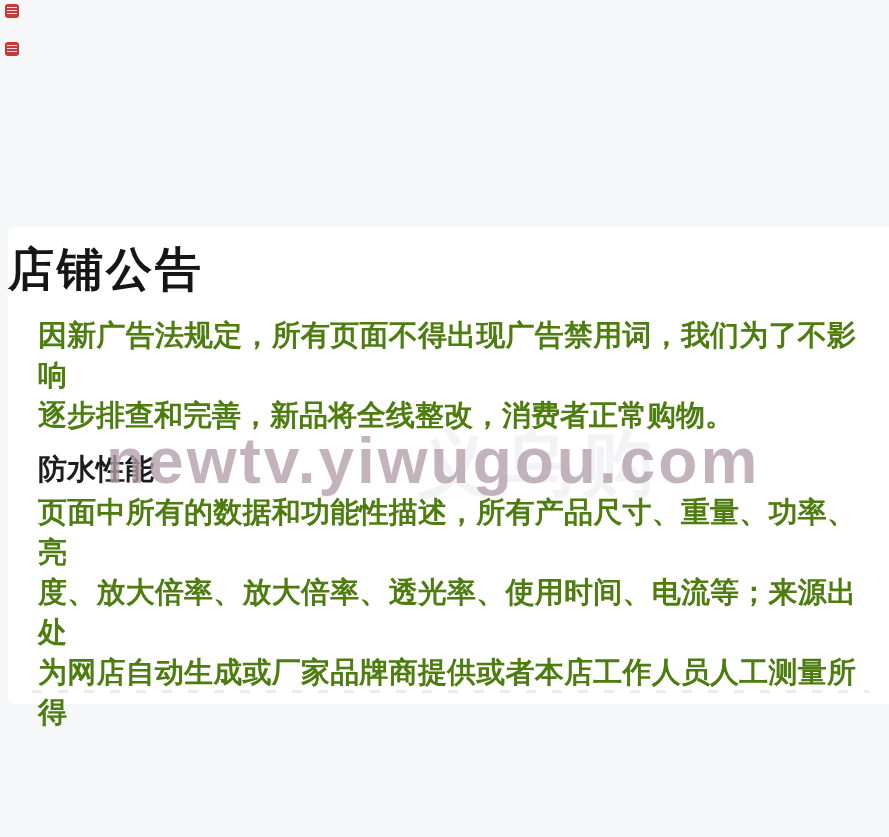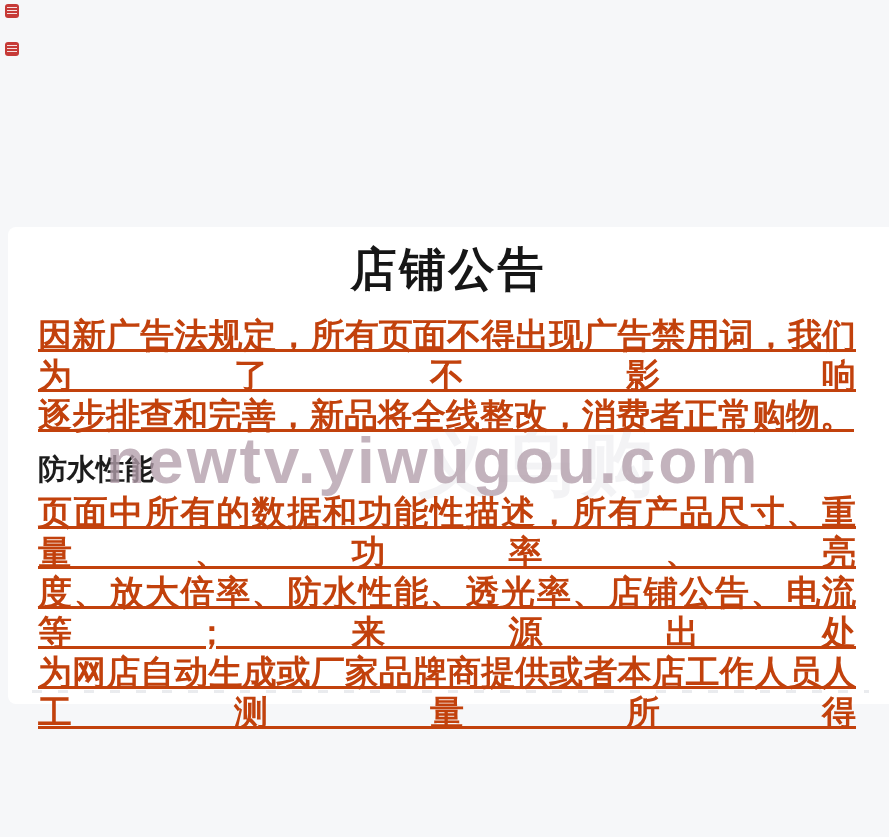--- a/index.html
+++ b/index.html
@@ -16,32 +16,31 @@
     position: absolute;
     left: 8px;
     top: 227px;
     right: 0;
     height: 477px;
     background: #ffffff;
     border-radius: 8px 0 0 8px;
   }
   .title {
     margin-top: 12px;
-    text-align: center;
+    text-align: left;
     font-size: 46px;
     font-weight: 700;
     letter-spacing: 3px;
     color: #161616;
   }
   .textblock {
     padding: 0 33px 0 30px;
-    font-size: 34px;
+    font-size: 29px;
     font-weight: 600;
-    color: #c2410c;
-    text-decoration: underline;
+    color: #4d7c0f;
   }
   .p1 { margin-top: 14px; }
   .subheading {
     margin-top: 14px;
     padding: 0 33px 0 30px;
     font-size: 29px;
     font-weight: 700;
     line-height: 40px;
     color: #1c1c1c;
   }
@@ -127,21 +126,21 @@
 
     <div class="textblock p1">
         <div class="line fill">因新广告法规定，所有页面不得出现广告禁用词，我们为了不影响</div>
         <div class="line">逐步排查和完善，新品将全线整改，消费者正常购物。</div>
       </div>
 
     <div class="subheading">防水性能</div>
 
     <div class="textblock p2">
         <div class="line fill">页面中所有的数据和功能性描述，所有产品尺寸、重量、功率、亮</div>
-        <div class="line fill">度、放大倍率、防水性能、透光率、店铺公告、电流等；来源出处</div>
+        <div class="line fill">度、放大倍率、放大倍率、透光率、使用时间、电流等；来源出处</div>
         <div class="line fill">为网店自动生成或厂家品牌商提供或者本店工作人员人工测量所得</div>
       </div>
 
     <div class="dotted-divider"></div>
   </div>
 
   <div class="watermark-cn">义乌购</div>
 
   <div class="watermark">newtv.yiwugou.com</div>
 

